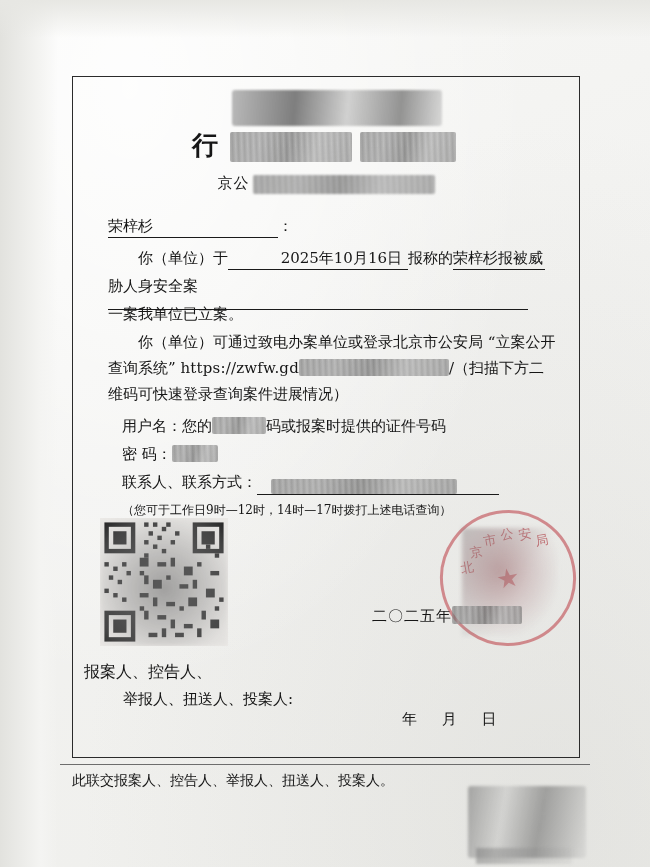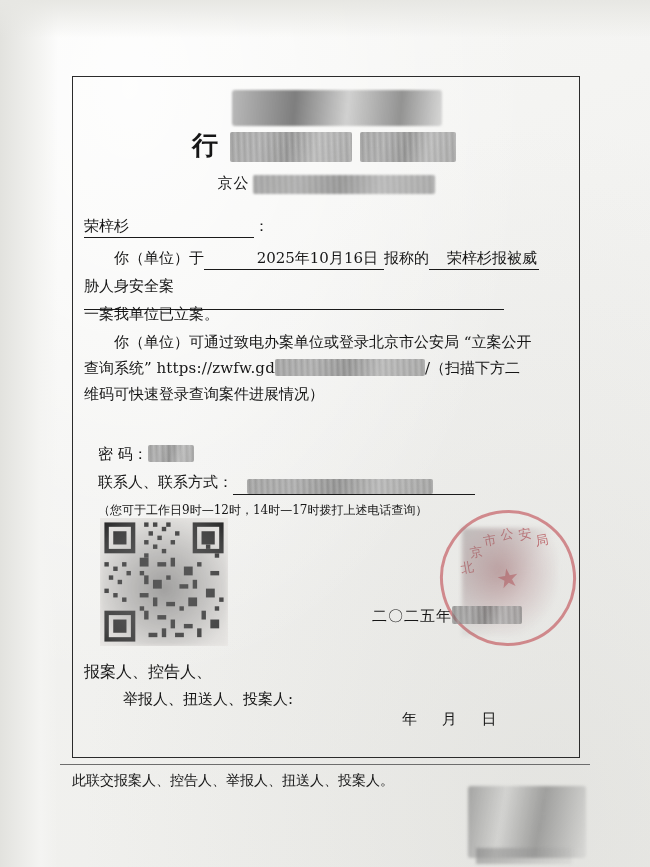--- a/index.html
+++ b/index.html
@@ -118,38 +118,39 @@
     width: 182px; height: 19px; margin-left: 3px;
     filter: blur(0.8px);
   }
 
   
   .body-line {
     position: absolute;
     font-size: 15px;
     line-height: 20px;
     white-space: nowrap;
+    margin-left: 24px;
   }
   .ul-name {
     display: inline-block;
     border-bottom: 1px solid #1a1a1a;
     min-width: 170px;
     padding-bottom: 1px;
   }
   .ul-date {
     display: inline-block;
     border-bottom: 1px solid #1a1a1a;
     min-width: 168px;
     text-align: right;
     padding: 0 6px 1px 6px;
   }
   .ul-report {
     display: inline-block;
     border-bottom: 1px solid #1a1a1a;
-    padding: 0 2px 1px 18px;
+    padding: 0 2px 1px 0;
   }
   .ul-case2 {
     display: inline-block;
     border-bottom: 1px solid #1a1a1a;
     min-width: 420px;
     padding-bottom: 13px;
   }
   .ul-contact {
     display: inline-block;
     border-bottom: 1px solid #1a1a1a;
@@ -322,20 +323,23 @@
       <span>你（单位）可通过致电办案单位或登录北京市公安局 “立案公开</span>
     </div>
     <div class="body-line" style="left:12px; top:282px;">
       <span>查询系统”</span>
       <span class="link-text">https://zwfw.gd</span><span class="redact redact-inline" style="width:150px;height:17px;"></span><span>/（扫描下方二</span>
     </div>
     <div class="body-line" style="left:12px; top:308px;">
       <span>维码可快速登录查询案件进展情况）</span>
     </div>
 
+    <div class="body-line" style="left:26px; top:340px;">
+      <span>用户名：</span><span>您的</span><span class="redact redact-inline" style="width:54px;height:17px;"></span><span>码或报案时提供的证件号码</span>
+    </div>
 
     <div class="body-line" style="left:26px; top:368px;">
       <span>密  码：</span><span class="redact redact-inline" style="width:46px;height:17px;"></span>
     </div>
 
     <div class="body-line" style="left:26px; top:396px;">
       <span>联系人、联系方式：</span><span class="ul-contact"><span class="redact redact-inline" style="width:186px;height:15px;margin-left:14px;"></span></span>
     </div>
 
     <div class="body-line" style="left:26px; top:424px; font-size:12px;">

